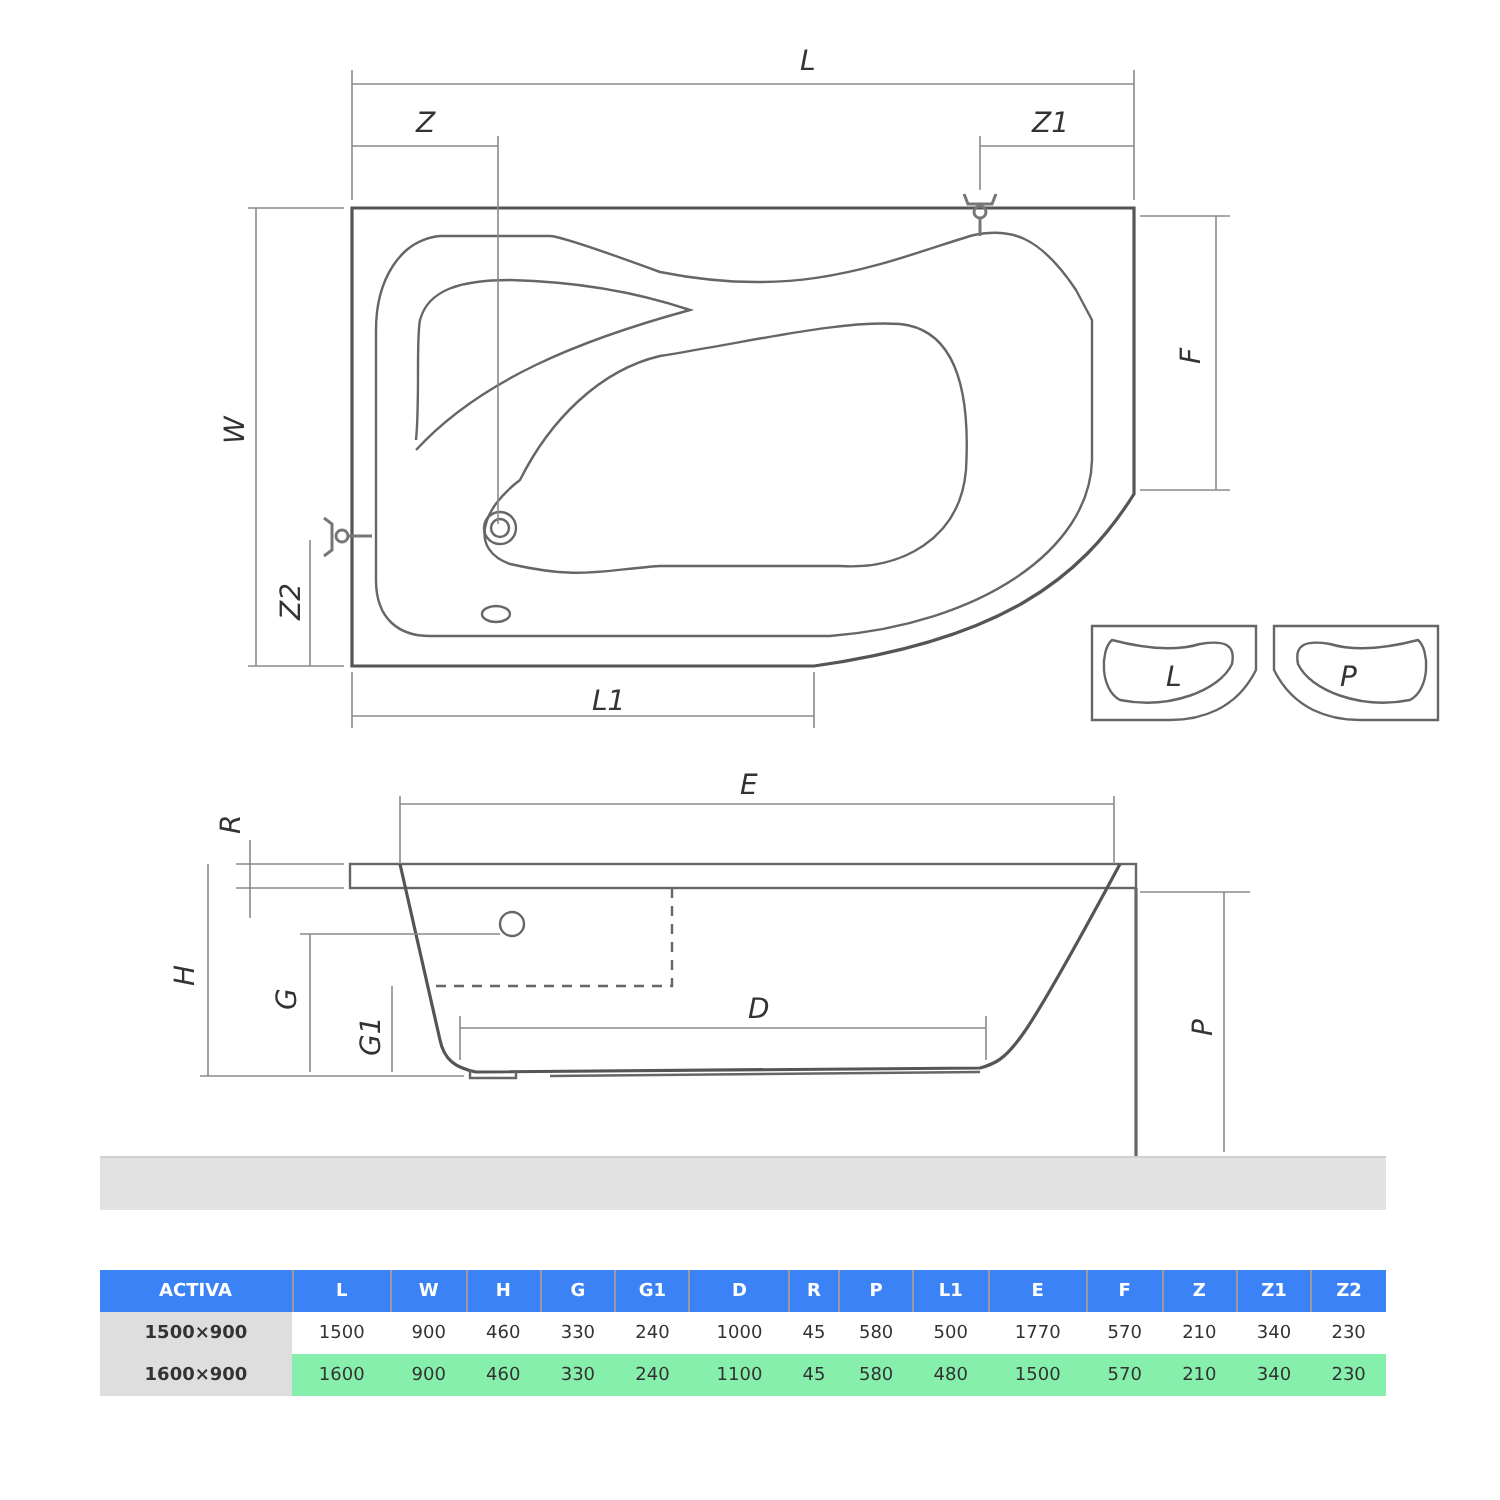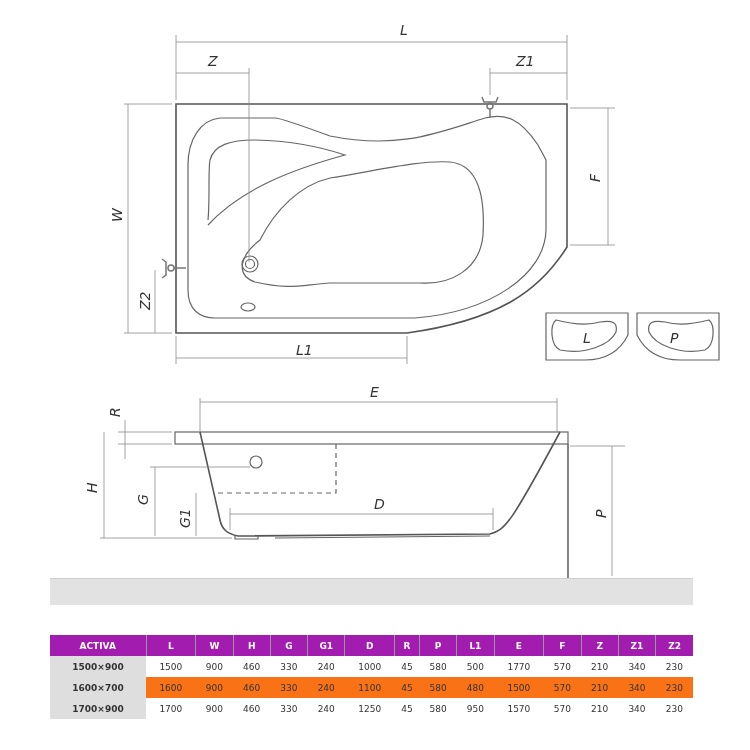--- a/index.html
+++ b/index.html
@@ -4,25 +4,25 @@
 <style>
   html, body { margin: 0; padding: 0; background: #ffffff; }
   body { width: 750px; height: 750px; position: relative; overflow: hidden; font-family: "DejaVu Sans", sans-serif; }
   #drawing { position: absolute; left: 0; top: 0; width: 750px; height: 630px; }
   .lbl { font-family: "DejaVu Sans", sans-serif; font-style: italic; font-size: 14px; fill: #333; }
   .dim { stroke: #8a8a8a; stroke-width: 0.8; fill: none; }
   .outline { stroke: #555; stroke-width: 1.6; fill: none; }
   .thin { stroke: #666; stroke-width: 1.2; fill: none; }
   .floor { position: absolute; left: 50px; top: 578px; width: 643px; height: 26px; background: #e2e2e2; border-top: 1px solid #cfcfcf; }
   table.spec { position: absolute; left: 50px; top: 635px; width: 643px; border-collapse: collapse; font-family: "DejaVu Sans", sans-serif; font-size: 9px; color: #333; }
-  table.spec th { background: #a21caf; color: #fff; font-weight: bold; height: 21px; border-right: 1px solid #9a9a9a; text-align: center; padding: 0; }
+  table.spec th { background: #3b82f6; color: #fff; font-weight: bold; height: 21px; border-right: 1px solid #9a9a9a; text-align: center; padding: 0; }
   table.spec th:last-child { border-right: none; }
   table.spec td { height: 21px; text-align: center; padding: 0; }
   table.spec td.model { background: #dedede; font-weight: bold; width: 96px; }
-  table.spec tr.alt td { background: #f97316; }
+  table.spec tr.alt td { background: #86efac; }
   table.spec tr.alt td.model { background: #dedede; }
 </style>
 </head>
 <body>
 
 <svg id="drawing" viewBox="0 0 750 630" xmlns="http://www.w3.org/2000/svg">
 
   <g>
 
     <path class="outline" d="M176,104 L567,104 L567,247 C540,290 500,320 407,333 L176,333 Z"></path>
@@ -174,47 +174,30 @@
       <td>45</td>
       <td>580</td>
       <td>500</td>
       <td>1770</td>
       <td>570</td>
       <td>210</td>
       <td>340</td>
       <td>230</td>
     </tr>
     <tr class="alt">
-      <td class="model">1600×700</td>
+      <td class="model">1600×900</td>
       <td>1600</td>
       <td>900</td>
       <td>460</td>
       <td>330</td>
       <td>240</td>
       <td>1100</td>
       <td>45</td>
       <td>580</td>
       <td>480</td>
       <td>1500</td>
       <td>570</td>
       <td>210</td>
       <td>340</td>
       <td>230</td>
     </tr>
-    <tr>
-      <td class="model">1700×900</td>
-      <td>1700</td>
-      <td>900</td>
-      <td>460</td>
-      <td>330</td>
-      <td>240</td>
-      <td>1250</td>
-      <td>45</td>
-      <td>580</td>
-      <td>950</td>
-      <td>1570</td>
-      <td>570</td>
-      <td>210</td>
-      <td>340</td>
-      <td>230</td>
-    </tr>
   </tbody>
 </table>
 
 </body></html>

